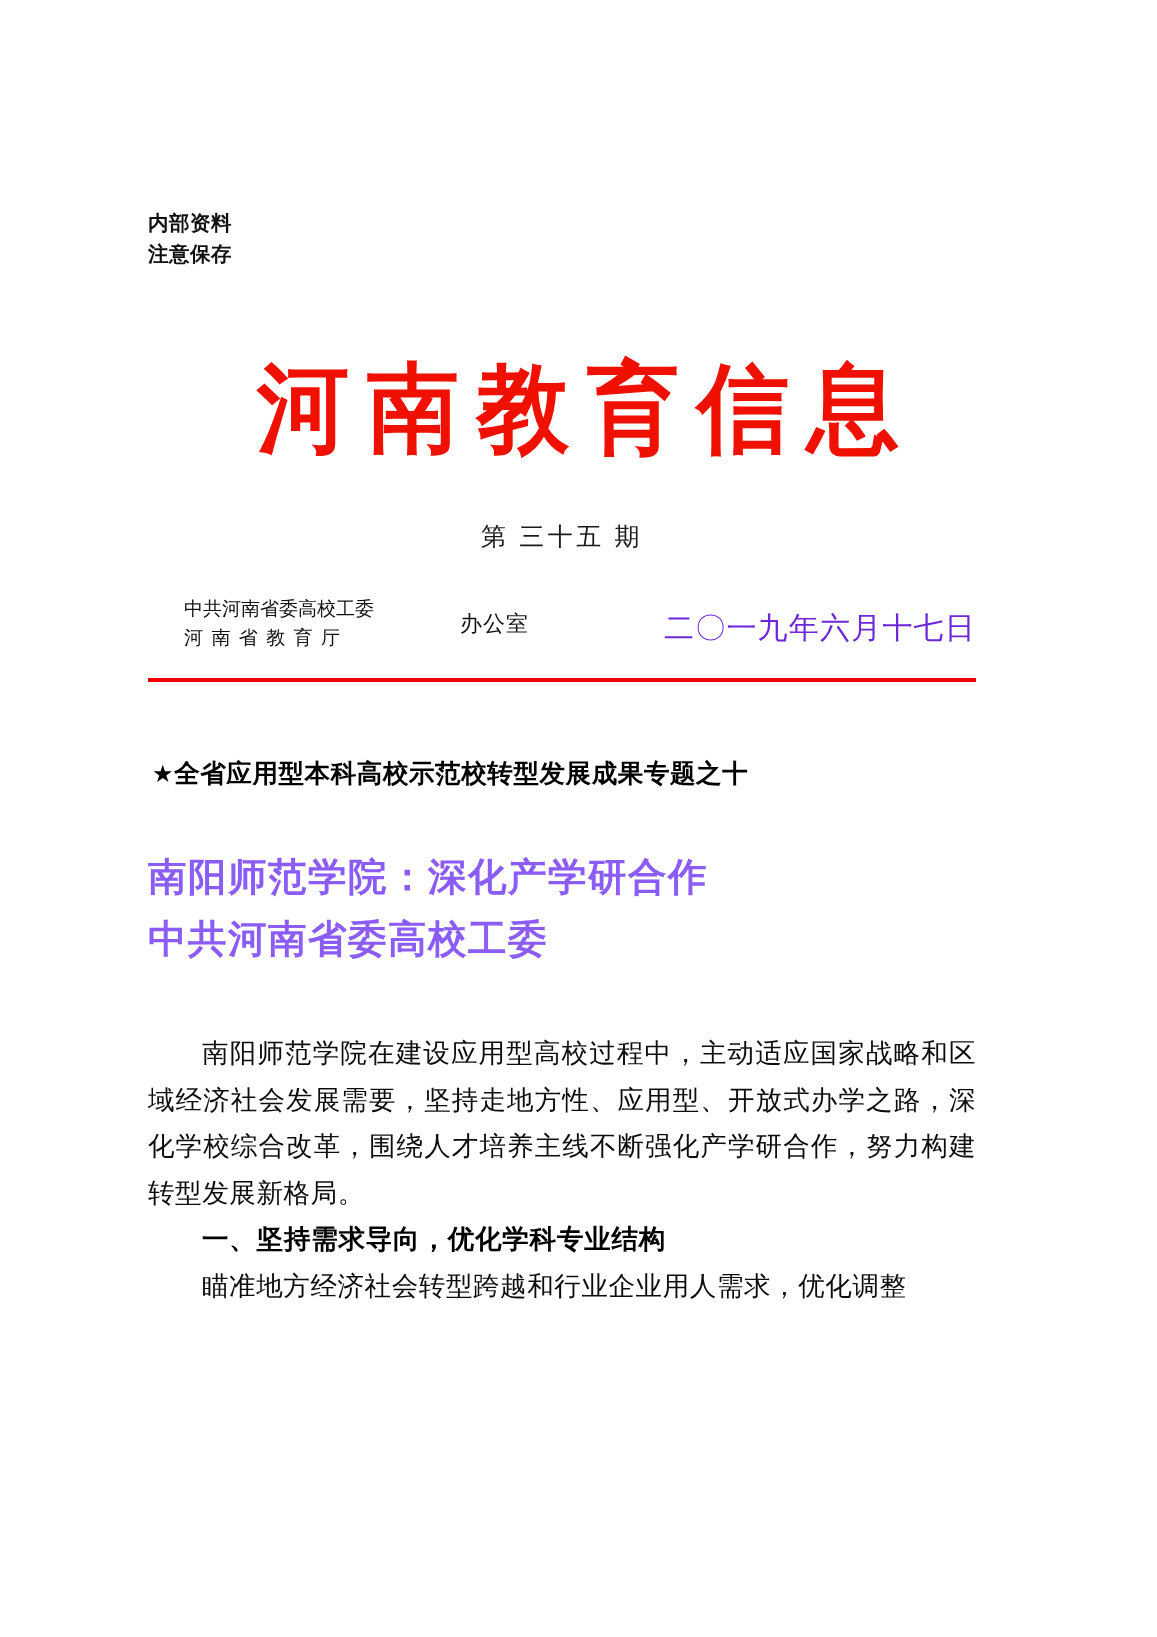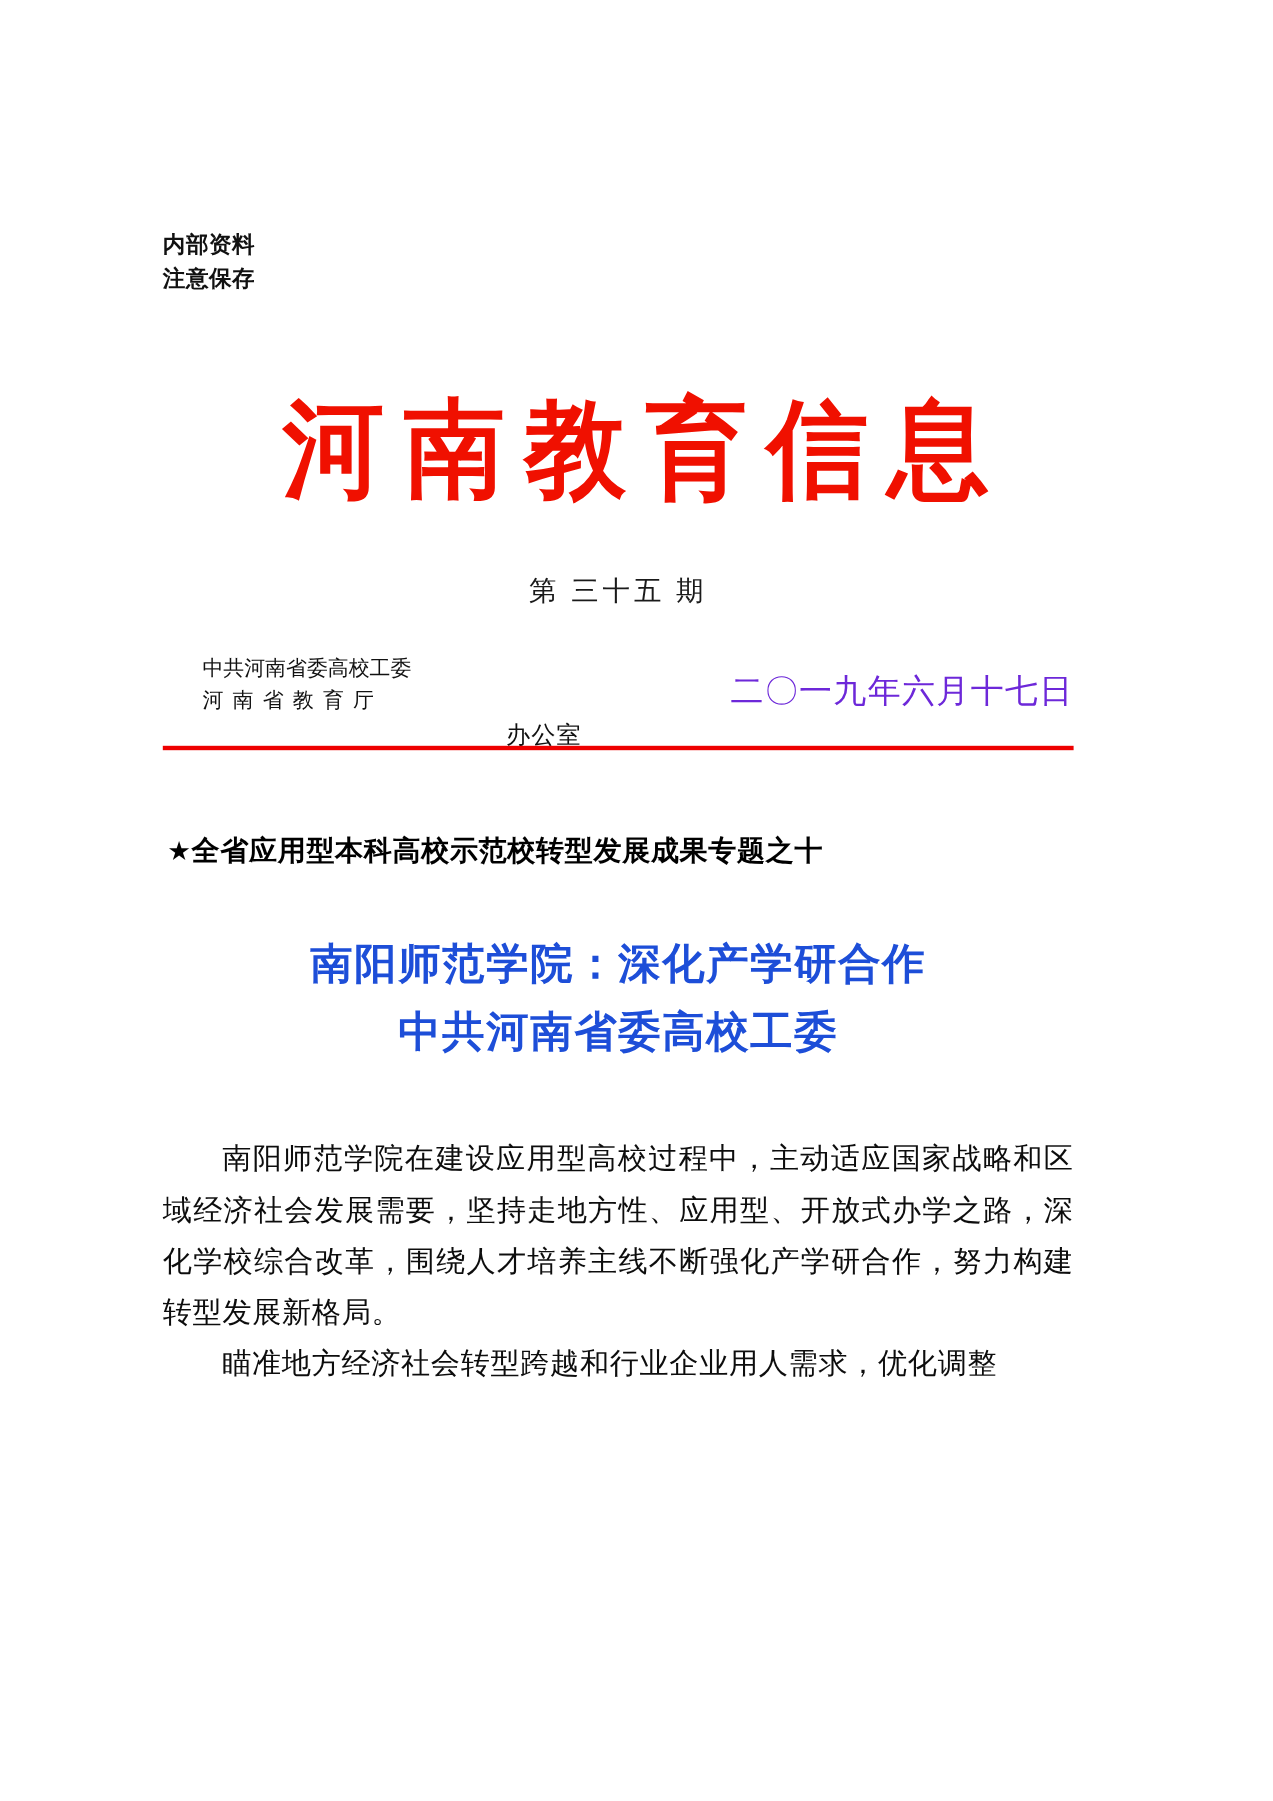--- a/index.html
+++ b/index.html
@@ -104,21 +104,20 @@
   .org .line2 { letter-spacing: 8.4px; }
   .office {
     position: absolute;
     left: 292px;
     top: 15px;
     font-family: "Liberation Serif", "DejaVu Serif", serif;
     font-size: 22px;
     letter-spacing: 1px;
     color: #111111;
     white-space: nowrap;
-    margin-top: 44px;
   }
   .pubdate {
     position: absolute;
     right: 0;
     top: 14px;
     font-family: Liberation Mono, monospace;
     font-size: 30px;
     letter-spacing: 1.2px;
     color: #6d28d9;
     white-space: nowrap;
@@ -147,27 +146,27 @@
     white-space: nowrap;
   }
   .series-headline .star { font-size: 24px; }
 
   
   .article-title {
     position: absolute;
     left: 0;
     top: 846px;
     width: 828px;
-    text-align: center;
+    text-align: left;
     font-family: "Liberation Serif", "DejaVu Serif", serif;
     font-size: 38.5px;
     font-weight: 700;
     line-height: 62px;
     letter-spacing: 1.5px;
-    color: #1d4ed8;
+    color: #8b5cf6;
   }
   .article-title div { white-space: nowrap; }
 
   
   .body-block {
     position: absolute;
     left: 0;
     top: 1030px;
     width: 828px;
   }
@@ -238,19 +237,20 @@
       <span class="star">★</span><span>全省应用型本科高校示范校转型发展成果专题之十</span>
     </div>
 
     <div class="article-title">
       <div>南阳师范学院：深化产学研合作</div>
       <div>中共河南省委高校工委</div>
     </div>
 
     <div class="body-block">
       <p class="para">南阳师范学院在建设应用型高校过程中，主动适应国家战略和区域经济社会发展需要，坚持走地方性、应用型、开放式办学之路，深化学校综合改革，围绕人才培养主线不断强化产学研合作，努力构建转型发展新格局。</p>
+      <p class="section-heading">一、坚持需求导向，优化学科专业结构</p>
       <p class="para">瞄准地方经济社会转型跨越和行业企业用人需求，优化调整</p>
     </div>
 
     <div class="page-number">— 1 —</div>
 
   </div>
 </div>
 
 </body></html>

